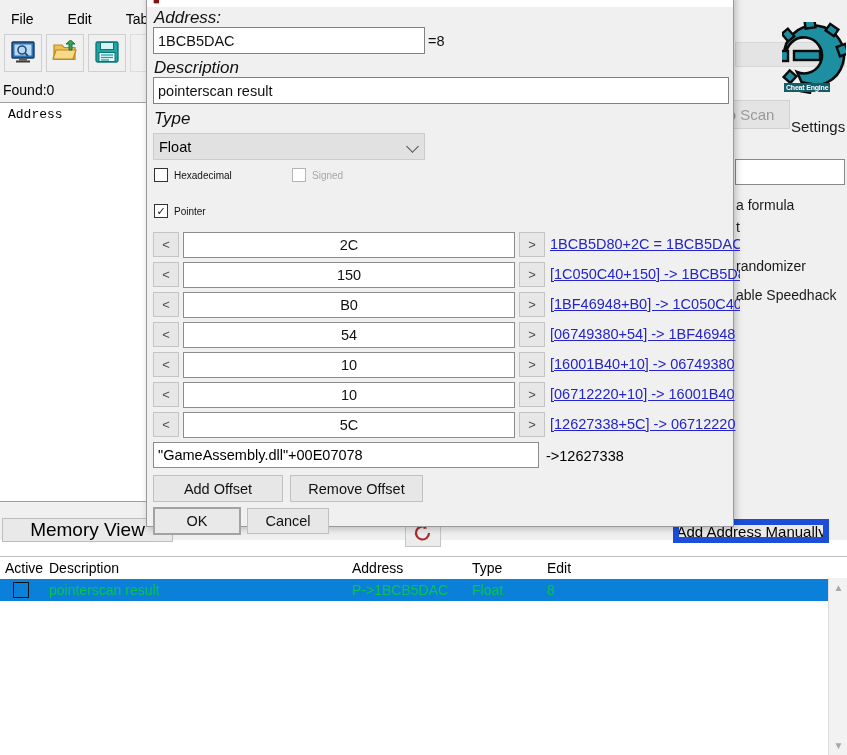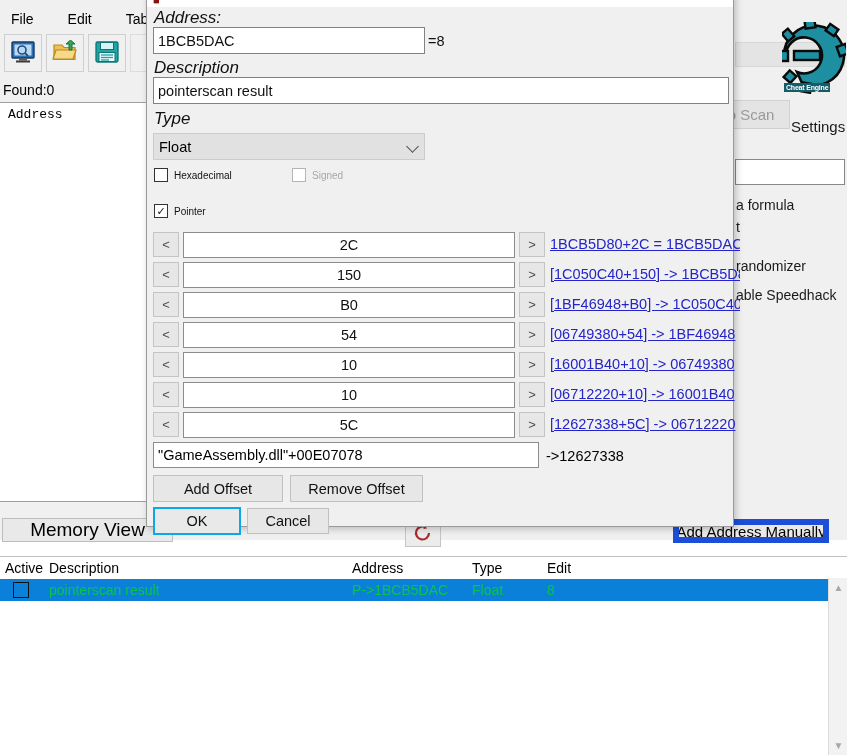--- a/index.html
+++ b/index.html
@@ -205,21 +205,21 @@
     display: flex; align-items: center; padding-left: 4px;
     font-size: 14.5px;
   }
   .base-res { position: absolute; left: 399px; top: 429px; font-size: 14.5px; }
 
   .btn {
     position: absolute; background: #e7e7e7; border: 1px solid #c0c0c0;
     display: flex; align-items: center; justify-content: center;
     font-size: 14.5px; color: #111;
   }
-  .btn.focus { border: 2px solid #0ea5e9; background: #e9e9e9; }
+  .btn.focus { border: 2px solid #a3a3a3; background: #e9e9e9; }
 </style>
 </head>
 <body>
 
 <div id="root">
 
   <div class="bg-window">
 
     <div class="menubar">
       <div class="menu-item">File</div>

